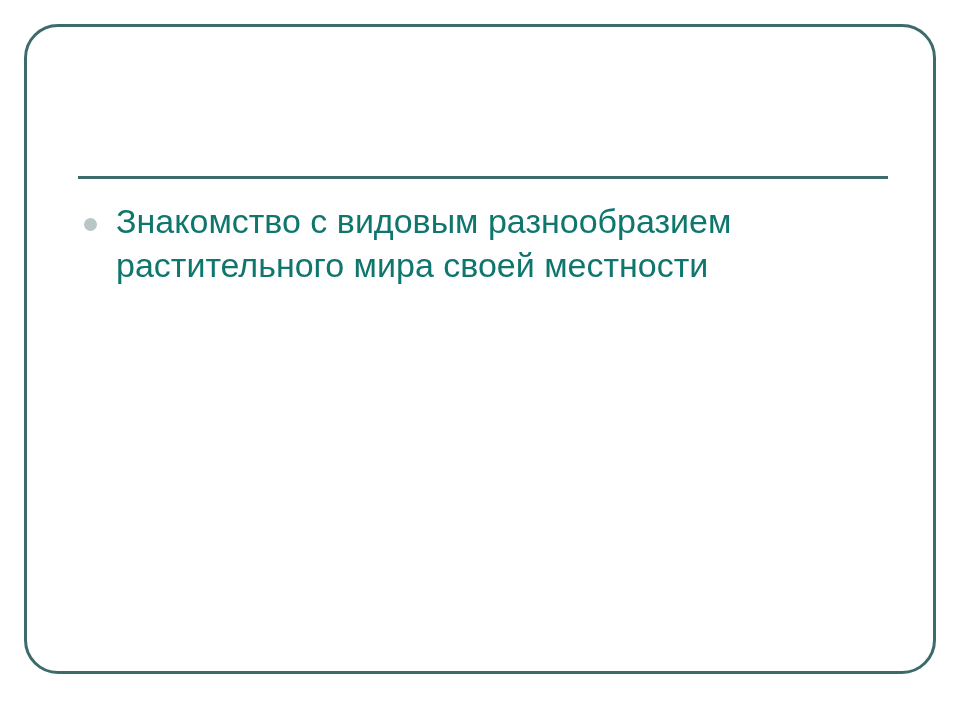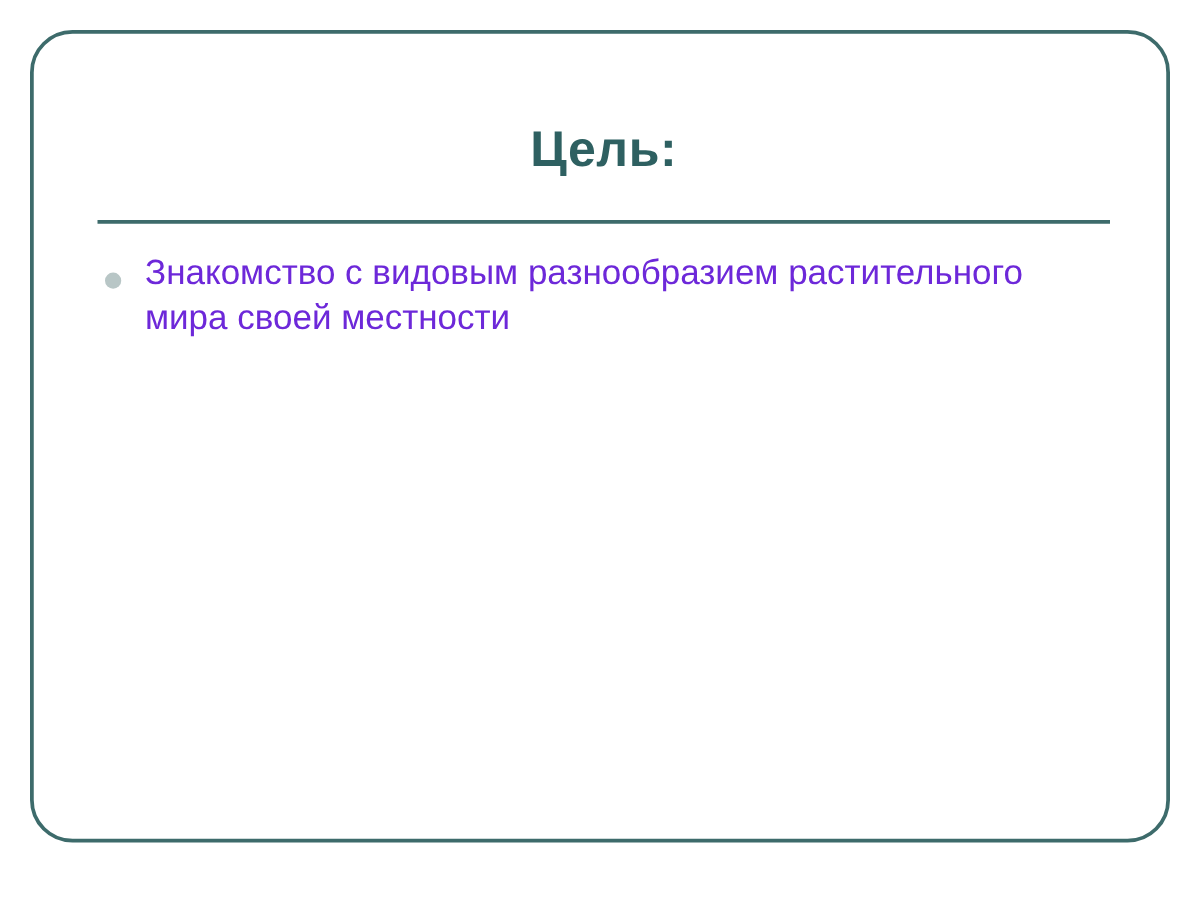--- a/index.html
+++ b/index.html
@@ -69,35 +69,32 @@
     flex: 0 0 auto;
     width: 13px;
     height: 13px;
     border-radius: 50%;
     background: #b8c6c6;
     margin-top: 18px;
     margin-right: 19px;
   }
   .bullet-text {
     flex: 1 1 auto;
-    font-size: 28px;
+    font-size: 34px;
     line-height: 1.28;
-    color: #6d28d9;
+    color: #0f766e;
     font-family: "Liberation Sans", sans-serif;
   }
 </style>
 </head>
 <body>
 
 <div class="slide">
   <div class="slide-frame"></div>
 
-  <div class="title-block">
-    <h1 class="slide-title">Цель:</h1>
-  </div>
 
   <div class="title-rule"></div>
 
   <div class="body-block">
     <div class="bullet-item">
       <span class="bullet-marker"></span>
       <span class="bullet-text">Знакомство с видовым разнообразием растительного мира своей местности</span>
     </div>
   </div>
 </div>

